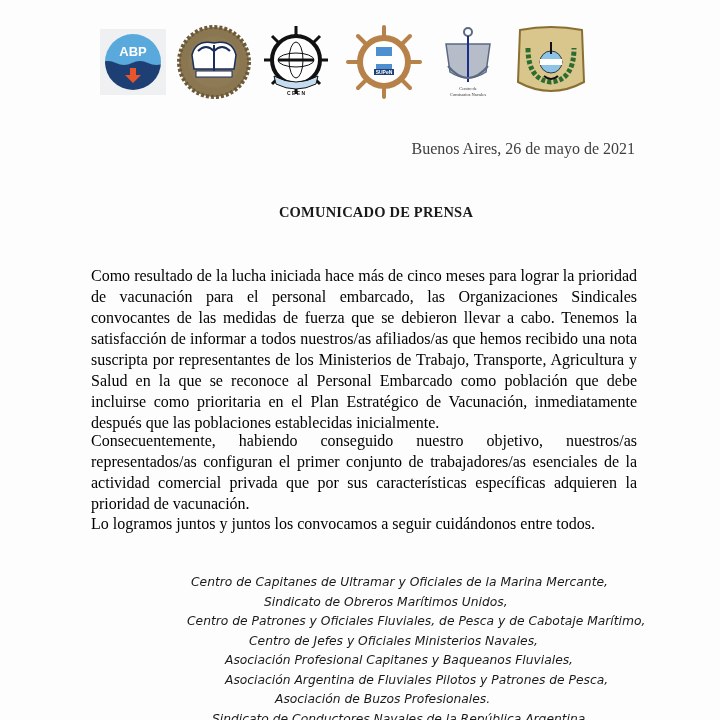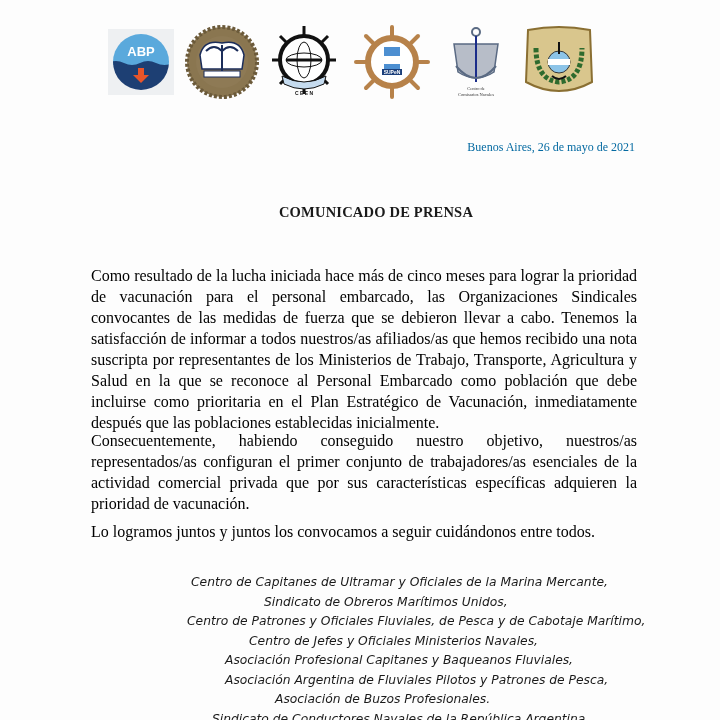--- a/index.html
+++ b/index.html
@@ -1,28 +1,28 @@
 <!DOCTYPE html>
 <html><head>
   <meta charset="utf-8">
   <style>
     * { box-sizing: border-box; margin: 0; padding: 0; }
     html, body { width: 720px; height: 720px; overflow: hidden; background: #fdfdfd; }
     body { position: relative; font-family: "Liberation Serif", "DejaVu Serif", serif; color: #1a1a1a; }
 
-    .logos { position: absolute; top: 24px; left: 0; width: 584px; height: 72px; margin-left: 8px; }
+    .logos { position: absolute; top: 24px; left: 0; width: 584px; height: 72px; }
     .logo { position: absolute; }
 
-    .date { position: absolute; top: 140px; right: 85px; font-size: 12px; color: #0369a1; }
+    .date { position: absolute; top: 140px; right: 85px; font-size: 16px; color: #404040; }
     .title { position: absolute; top: 204px; left: 0; width: 720px; text-align: center; font-size: 14.5px; font-weight: bold; letter-spacing: 0.2px; padding-left: 32px; }
 
     .body { position: absolute; left: 91px; width: 546px; font-size: 16px; line-height: 21px; text-align: justify; color: #000000; }
     .p1 { top: 265px; }
     .p2 { top: 430px; }
-    .p3 { top: 513px; margin-top: 8px; }
+    .p3 { top: 513px; }
 
     .signatories { position: absolute; top: 573px; left: 0; width: 720px; font-family: "DejaVu Sans", "Liberation Sans", sans-serif; font-style: italic; font-size: 12.3px; line-height: 19.5px; color: #1a1a1a; }
     .sig { position: absolute; white-space: nowrap; }
   </style>
 </head>
 <body>
 
 <div class="logos">
 
   <svg class="logo" style="left:100px;top:5px" width="66" height="66" viewBox="0 0 66 66">

